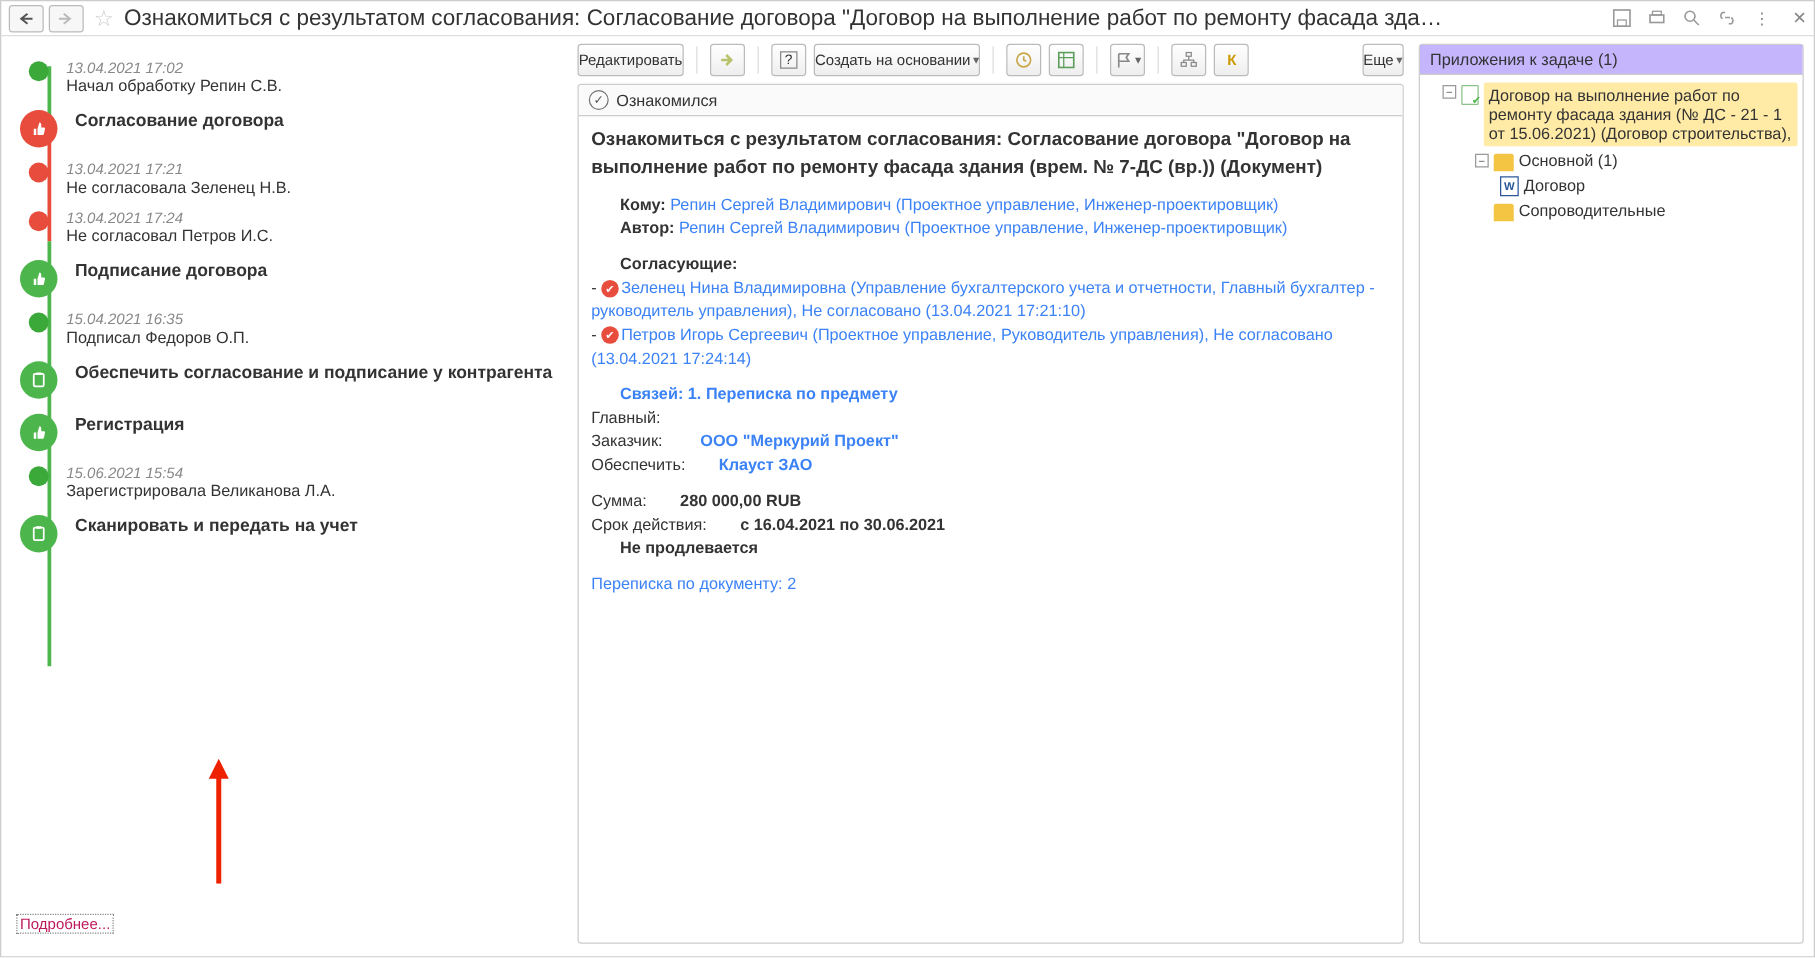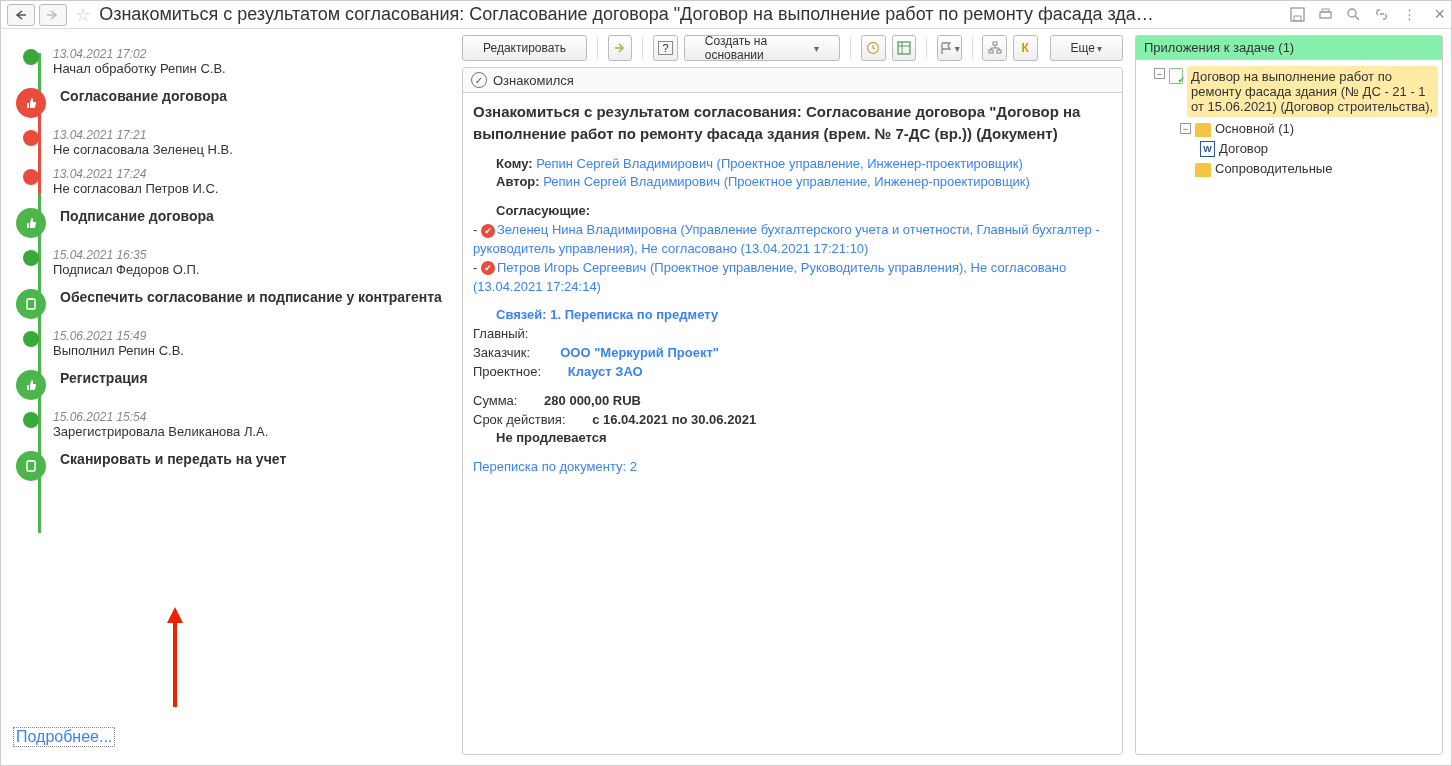--- a/index.html
+++ b/index.html
@@ -22,44 +22,44 @@
     .big { width:30px; height:30px; margin-left:-7px; display:flex; align-items:center; justify-content:center; color:#fff; font-weight:bold; }
     .green-d { background:#3aa93a; }
     .green-b { background:#4cb64c; }
     .red-b { background:#e74c3c; }
     .red-d { background:#e74c3c; }
     .txt { margin-left:14px; }
     .date { color:#888; font-size:12px;font-style:italic; }
     .bold { font-weight:bold; font-size:14px; margin-top:2px; }
     .norm { font-size:13px; }
     .seg { position:absolute; left:15px; width:3px; z-index:1; }
-    .more { position:absolute; left:12px; bottom:16px; border:1px dotted #888; padding:0 2px; color:#3b82f6; cursor:pointer; font-size:16px;margin-top:30px; }
+    .more { position:absolute; left:12px; bottom:16px; border:1px dotted #888; padding:0 2px; color:#be185d; cursor:pointer; font-size:12px;margin-top:30px; }
     .arrow { position:absolute; left:140px; top:560px; }
 
     
     .mid { flex:1; padding:6px 8px 8px 6px; display:flex; flex-direction:column; }
     .tbar { display:flex; align-items:center; gap:6px; margin-bottom:6px; }
-    .btn { height:26px; border:1px solid #bbb; background:linear-gradient(#fff,#eee); border-radius:3px; padding:0 20px; display:flex; align-items:center; cursor:pointer; font-size:12px; color:#333; }
+    .btn { height:26px; border:1px solid #bbb; background:linear-gradient(#fff,#eee); border-radius:3px; padding:0 0; display:flex; align-items:center; cursor:pointer; font-size:12px; color:#333; }
     .btn.sq { width:28px; padding:0; justify-content:center; }
     .btn.k { color:#c90; font-weight:bold; }
     .tbar-spacer { flex:1; }
     .doc { border:1px solid #ccc; border-radius:3px; flex:1; overflow:auto; }
     .ack { border-bottom:1px solid #ccc; padding:4px 8px; display:flex; align-items:center; gap:6px; background:#fafafa; }
     .ack-c { width:16px; height:16px; border:1.5px solid #777; border-radius:50%; display:flex; align-items:center; justify-content:center; font-size:10px; color:#555; }
     .dbody { padding:8px 10px; font-size:13px; line-height:1.45; }
     .h1 { font-weight:bold; font-size:15px; margin-bottom:10px; }
     .lbl { font-weight:bold;margin-left:23px; }
     .lnk { color:#3b82f6; }
     .sect { margin-top:10px; }
     .rej { display:inline-block; width:14px; height:14px; border-radius:50%; background:#e74c3c; color:#fff; font-size:9px; text-align:center; line-height:14px; vertical-align:middle; margin-right:2px; }
 
     
     .right { width:320px; padding:6px 8px 8px 4px; }
     .rbox { border:1px solid #ccc; border-radius:3px; height:100%; }
-    .rhdr { background:#86efac; border-bottom:1px solid #ccc; padding:4px 8px; font-size:13px; }
+    .rhdr { background:#c4b5fd; border-bottom:1px solid #ccc; padding:4px 8px; font-size:13px; }
     .tree { padding:4px 4px; font-size:13px; }
     .trow { display:flex; align-items:flex-start; padding:2px 0; gap:4px; cursor:pointer; }
     .hl { background:#ffeaa6; padding:3px 4px; border-radius:2px; }
     .tind1 { padding-left:14px; }
     .tind2 { padding-left:40px; }
     .tind3 { padding-left:60px; }
     .exp { width:11px; height:11px; border:1px solid #999; font-size:9px; display:flex; align-items:center; justify-content:center; color:#555; background:#fff; flex-shrink:0; margin-top:2px; }
     .fico { width:16px; height:14px; background:#f4c542; border-radius:2px 2px 0 0; flex-shrink:0; margin-top:2px; }
     .wico { width:15px; height:16px; background:#fff; border:1.5px solid #2b579a; color:#2b579a; font-size:9px; font-weight:bold; display:flex; align-items:center; justify-content:center; flex-shrink:0; }
     .dico { width:14px; height:16px; background:#fff; border:1px solid #8ac28a; border-radius:1px; flex-shrink:0; position:relative; margin-top:2px;}
@@ -174,27 +174,20 @@
             <svg width="14" height="14">
                 <rect x="3" y="2" width="8" height="10" rx="1" fill="none" stroke="#fff" stroke-width="1.4"></rect>
                 <rect x="5" y="1" width="4" height="2" fill="#fff"></rect>
               </svg>
           </div>
           <div class="txt">
               <div class="bold">Обеспечить согласование и подписание у контрагента</div>
             </div>
         </div>
         <div class="node">
-          <div class="dot green-d"></div>
-          <div class="txt">
-              <div class="date">15.06.2021 15:49</div>
-              <div class="norm">Выполнил Репин С.В.</div>
-            </div>
-        </div>
-        <div class="node">
           <div class="dot big green-b">
             <svg width="14" height="14">
                 <path d="M3 7v5h2V7zm3 5h4c.5 0 1-.4 1.1-.9l.9-4c.1-.6-.3-1.1-.9-1.1H9V3.5C9 2.7 8.3 2 7.5 2L6 7v5z" fill="#fff"></path>
               </svg>
           </div>
           <div class="txt">
               <div class="bold">Регистрация</div>
             </div>
         </div>
         <div class="node">
@@ -290,21 +283,21 @@
           <div><span class="lbl">Автор:</span> <span class="lnk">Репин Сергей Владимирович (Проектное управление, Инженер-проектировщик)</span></div>
           <div class="sect">
             <div class="lbl">Согласующие:</div>
             <div>- <span class="rej">✔</span><span class="lnk">Зеленец Нина Владимировна (Управление бухгалтерского учета и отчетности, Главный бухгалтер - руководитель управления), Не согласовано (13.04.2021 17:21:10)</span></div>
             <div>- <span class="rej">✔</span><span class="lnk">Петров Игорь Сергеевич (Проектное управление, Руководитель управления), Не согласовано (13.04.2021 17:24:14)</span></div>
           </div>
           <div class="sect">
             <div class="lnk lbl">Связей: 1. Переписка по предмету</div>
             <div>Главный:</div>
             <div><span>Заказчик:</span>&nbsp;&nbsp;<span class="lnk lbl">ООО "Меркурий Проект"</span></div>
-            <div><span>Проектное:</span>&nbsp;<span class="lnk lbl">Клауст ЗАО</span></div>
+            <div><span>Обеспечить:</span>&nbsp;<span class="lnk lbl">Клауст ЗАО</span></div>
           </div>
           <div class="sect">
             <div><span>Сумма:</span>&nbsp;<span class="lbl">280 000,00 RUB</span></div>
             <div><span>Срок действия:</span>&nbsp;<span class="lbl">с 16.04.2021 по 30.06.2021</span></div>
             <div class="lbl">Не продлевается</div>
           </div>
           <div class="sect">
             <span class="lnk">Переписка по документу:</span>
             <span class="lnk">2</span>
           </div>

